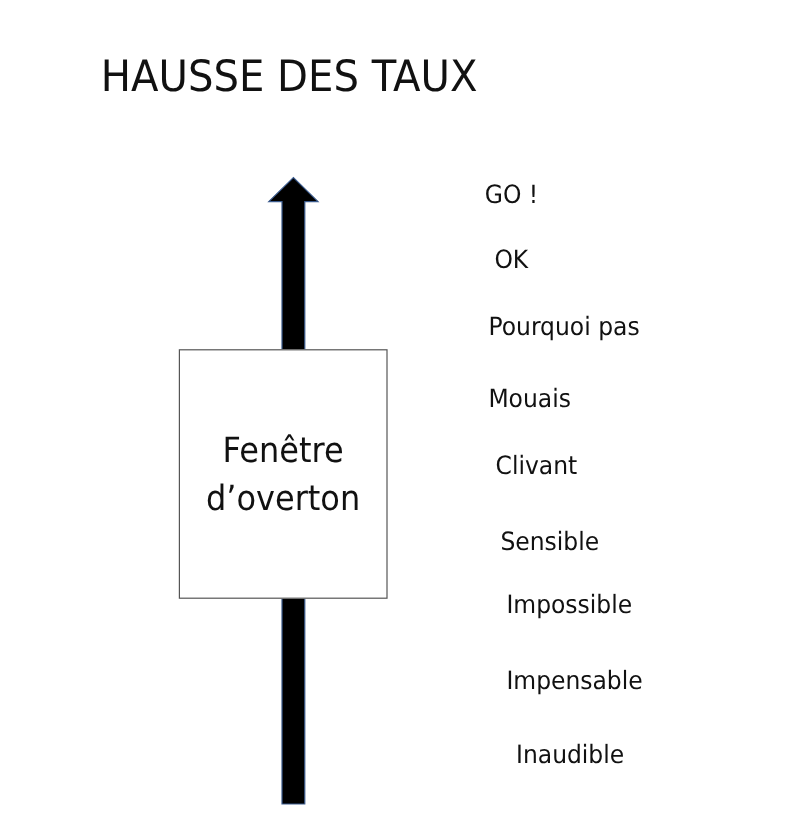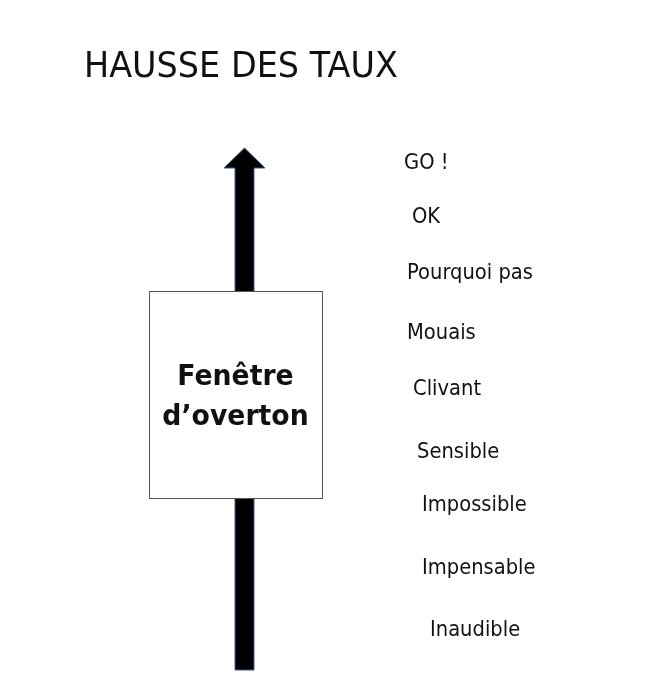--- a/index.html
+++ b/index.html
@@ -3,21 +3,21 @@
   <meta charset="utf-8">
   <style>
     html, body { margin: 0; padding: 0; background: #ffffff; }
     body { width: 661px; height: 688px; position: relative; overflow: hidden;
            font-family: "DejaVu Sans", "Liberation Sans", sans-serif; color: #111; }
     .title { position: absolute; left: 84px; top: 44px; font-size: 36px; letter-spacing: 0px;
              font-weight: normal; white-space: nowrap; transform: scaleX(0.93); transform-origin: left top; }
     .arrow { position: absolute; left: 0; top: 0; }
     .box { position: absolute; left: 149px; top: 291px; width: 172px; height: 206px;
            background: #fff; border: 1px solid #555; display: flex; align-items: center;
-           justify-content: center; text-align: center; font-weight: bold; }
+           justify-content: center; text-align: center; }
     .box-label { font-size: 29px; line-height: 40px; transform: scaleX(0.92); }
     .level { position: absolute; font-size: 21px; white-space: nowrap; transform: scaleX(0.93);
              transform-origin: left top; }
   </style>
 </head>
 <body>
 
 <div class="title">HAUSSE DES TAUX</div>
 
 <svg class="arrow" width="661" height="688" viewBox="0 0 661 688">

